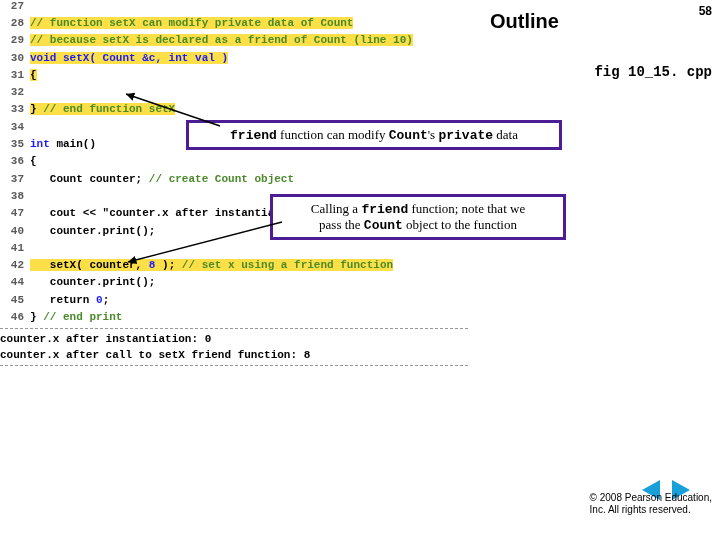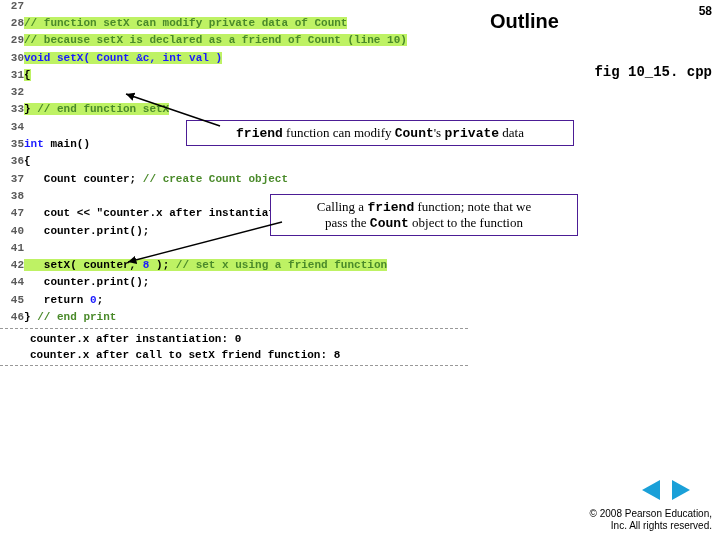--- a/index.html
+++ b/index.html
@@ -3,29 +3,29 @@
 <meta charset="utf-8">
 <style>
   html,body{margin:0;padding:0}
   body{width:720px;height:540px;background:#fff;font-family:Arial,Helvetica,sans-serif;position:relative;overflow:hidden}
   .slide{position:absolute;inset:0}
   .slideno{position:absolute;top:4px;right:8px;font:700 12px Arial}
   .outline{position:absolute;top:10px;left:490px;font:700 20px Arial;}
   .figlabel{position:absolute;top:64px;right:8px;font:700 14px "Courier New",monospace}
   .code{position:absolute;left:0;top:-3px;width:468px}
   .row{display:flex;align-items:center;height:17.3px}
-  .ln{width:24px;text-align:right;font:700 11px "Courier New",monospace;color:#5a5a5a;}
+  .ln{width:24px;text-align:right;font:700 11px "Courier New",monospace;color:#5a5a5a;margin-right:6px}
   .src{font:700 11px "Courier New",monospace;white-space:pre}
-  .src.hi{background:#bef264;display:inline-block}
+  .src.hi{background:#fde047;display:inline-block}
   .grn{color:#4a8a2a}
   .blu{color:#1a1aff}
   .hr{border-top:1px dashed #999;margin:2px 0}
-  .out{font:700 11px "Courier New",monospace;white-space:pre;margin-left:30px;color:#000;line-height:16px}
-  .box{position:absolute;background:#fff;border:1px solid #4c1d95;font:13px "Times New Roman",serif;text-align:center;padding:4px 14px}
-  .copy{position:absolute;bottom:8px;right:8px;font:10px Arial;text-align:right;line-height:12px}
+  .out{font:700 11px "Courier New",monospace;white-space:pre;color:#000;line-height:16px}
+  .box{position:absolute;background:#fff;border:3px solid #4c1d95;font:13px "Times New Roman",serif;text-align:center;padding:4px 6px}
+  .copy{position:absolute;bottom:24px;right:8px;font:10px Arial;text-align:left;line-height:12px}
   .nav{position:absolute;bottom:40px;right:54px;width:24px;height:20px}
   .nav2{position:absolute;bottom:40px;right:24px;width:24px;height:20px}
   .tri-l{width:0;height:0;border-top:10px solid transparent;border-bottom:10px solid transparent;border-right:18px solid #1aa0d8;cursor:pointer}
   .tri-r{width:0;height:0;border-top:10px solid transparent;border-bottom:10px solid transparent;border-left:18px solid #1aa0d8;cursor:pointer}
   svg.arrow{position:absolute;pointer-events:none}
 </style>
 </head>
 <body>
 
 <div class="slide">

